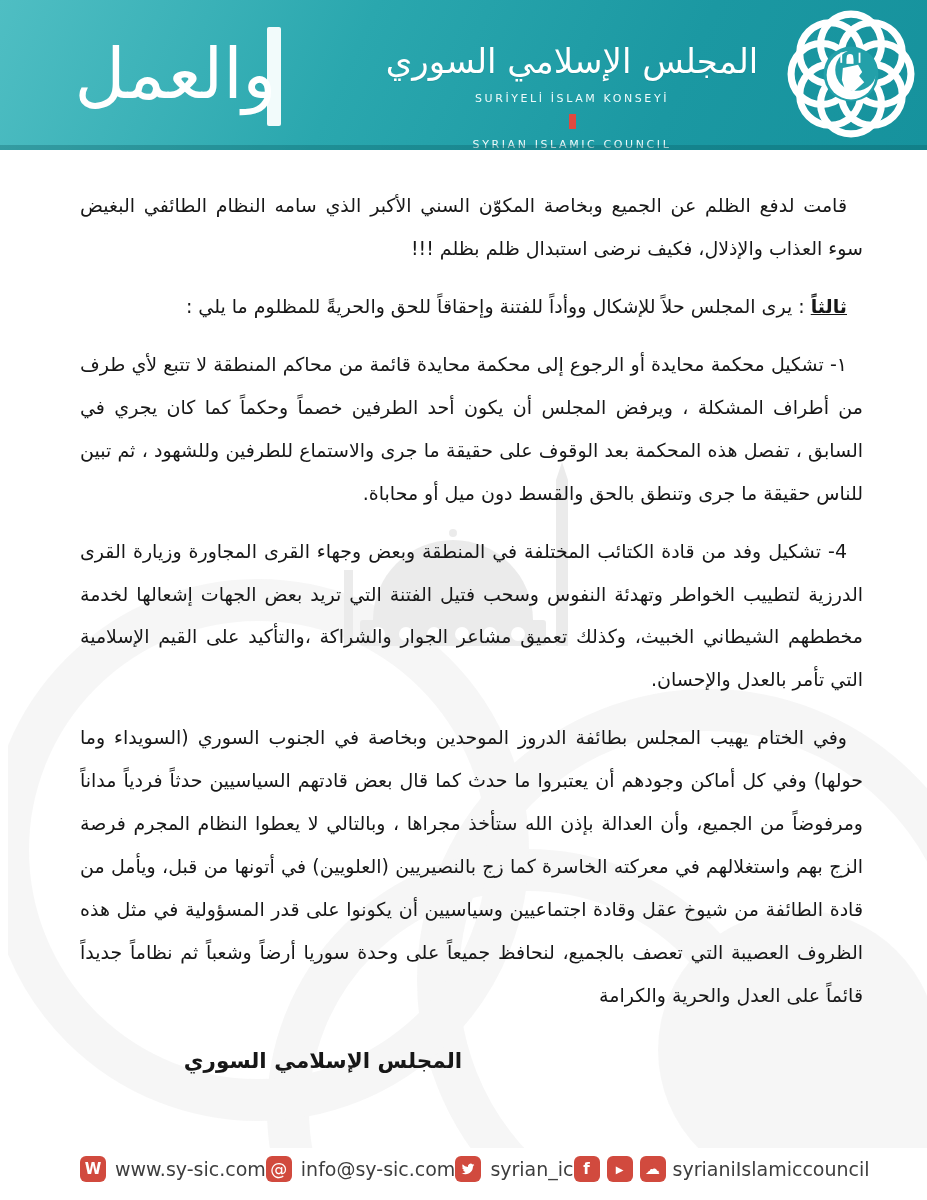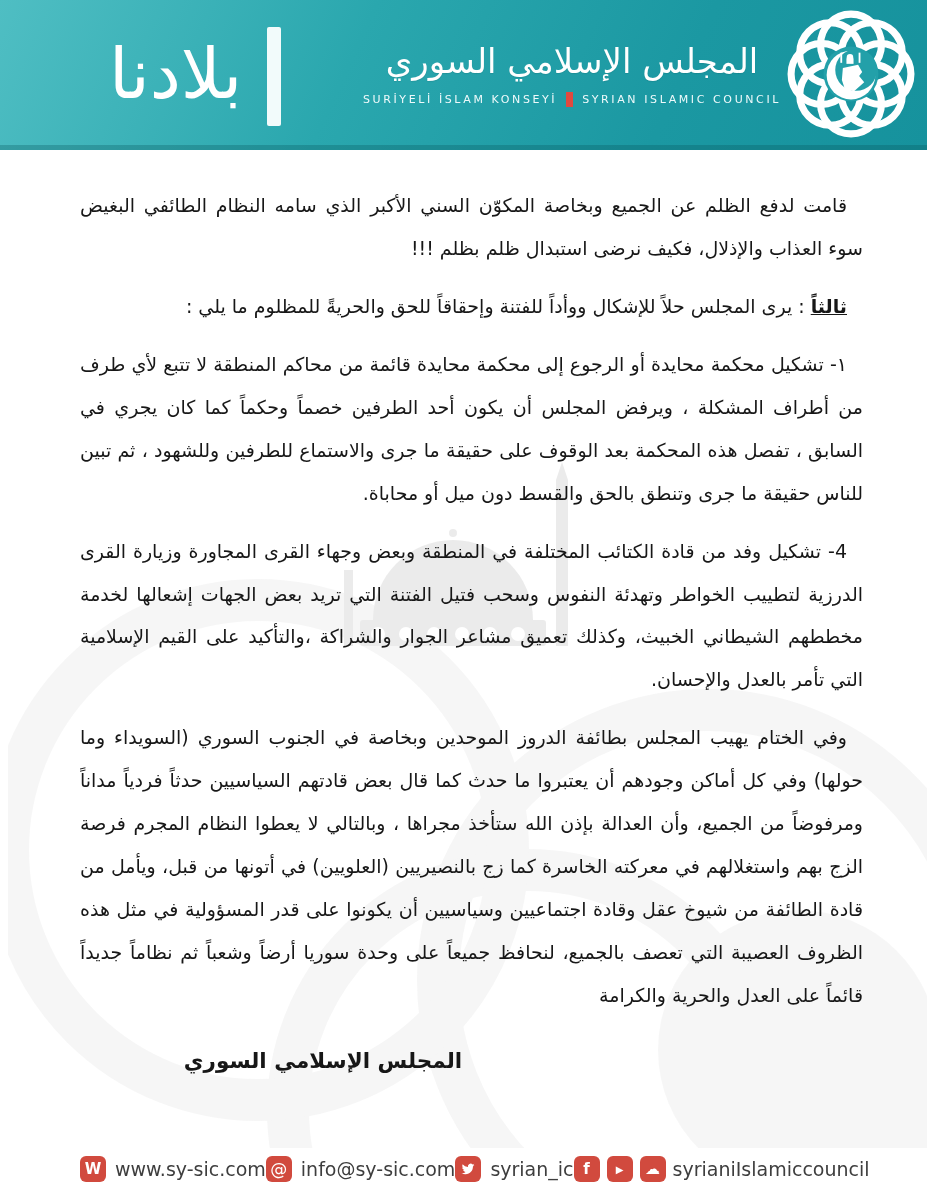--- a/index.html
+++ b/index.html
@@ -8,21 +8,21 @@
 
   
   .banner{position:absolute;top:0;left:0;width:927px;height:150px;
           background:linear-gradient(115deg,#4fbec3 0%,#2aa7ae 38%,#1b98a2 72%,#16929d 100%);}
   .banner::after{content:"";position:absolute;left:0;right:0;bottom:0;height:5px;
                  background:rgba(8,85,92,.30);}
   .logo{position:absolute;top:9px;right:11px;width:130px;height:130px;}
   .brand{position:absolute;top:42px;right:140px;width:430px;text-align:center;color:#ffffff;}
   .title-ar{font-size:34px;line-height:1.15;direction:rtl;text-shadow:0 1px 1px rgba(0,0,0,.08);}
   .subtitle{margin-top:11px;display:flex;align-items:center;justify-content:center;gap:9px;
-            font-size:11px;letter-spacing:2.6px;white-space:nowrap;color:#eefafb;}
+            font-size:11px;letter-spacing:2.6px;white-space:nowrap;color:#eefafb;flex-direction:column;}
   .red-sep{display:inline-block;width:7px;height:15px;background:#e0493f;}
   .vbar{position:absolute;top:27px;left:267px;width:14px;height:99px;background:#f2fbfb;border-radius:2px;}
   .bayan{position:absolute;top:4px;left:88px;width:175px;height:140px;display:flex;
          align-items:center;justify-content:center;color:#ffffff;font-size:70px;direction:rtl;}
 
   
   .body-area{position:absolute;top:150px;left:8px;width:927px;height:1050px;}
   .watermark{position:absolute;top:0;left:0;width:927px;height:1050px;}
   .doc{position:relative;direction:rtl;text-align:justify;padding:34px 72px 0 72px;
        font-size:19px;line-height:2.26;color:#171717;}
@@ -79,21 +79,21 @@
     <div class="brand">
       <div class="title-ar">المجلس الإسلامي السوري</div>
       <div class="subtitle">
         <span>SURİYELİ İSLAM KONSEYİ</span>
         <span class="red-sep"></span>
         <span>SYRIAN ISLAMIC COUNCIL</span>
       </div>
     </div>
 
     <div class="vbar"></div>
-    <div class="bayan">بلادنا</div>
+    <div class="bayan">والعمل</div>
   </header>
 
   <main class="body-area">
 
     <svg class="watermark" viewBox="0 0 927 1050" xmlns="http://www.w3.org/2000/svg">
       <g opacity="0.55">
         <g fill="none" stroke="#efefef" stroke-width="42">
           <circle cx="700" cy="830" r="270"></circle>
           <circle cx="520" cy="960" r="240"></circle>
           <circle cx="250" cy="700" r="250"></circle>

